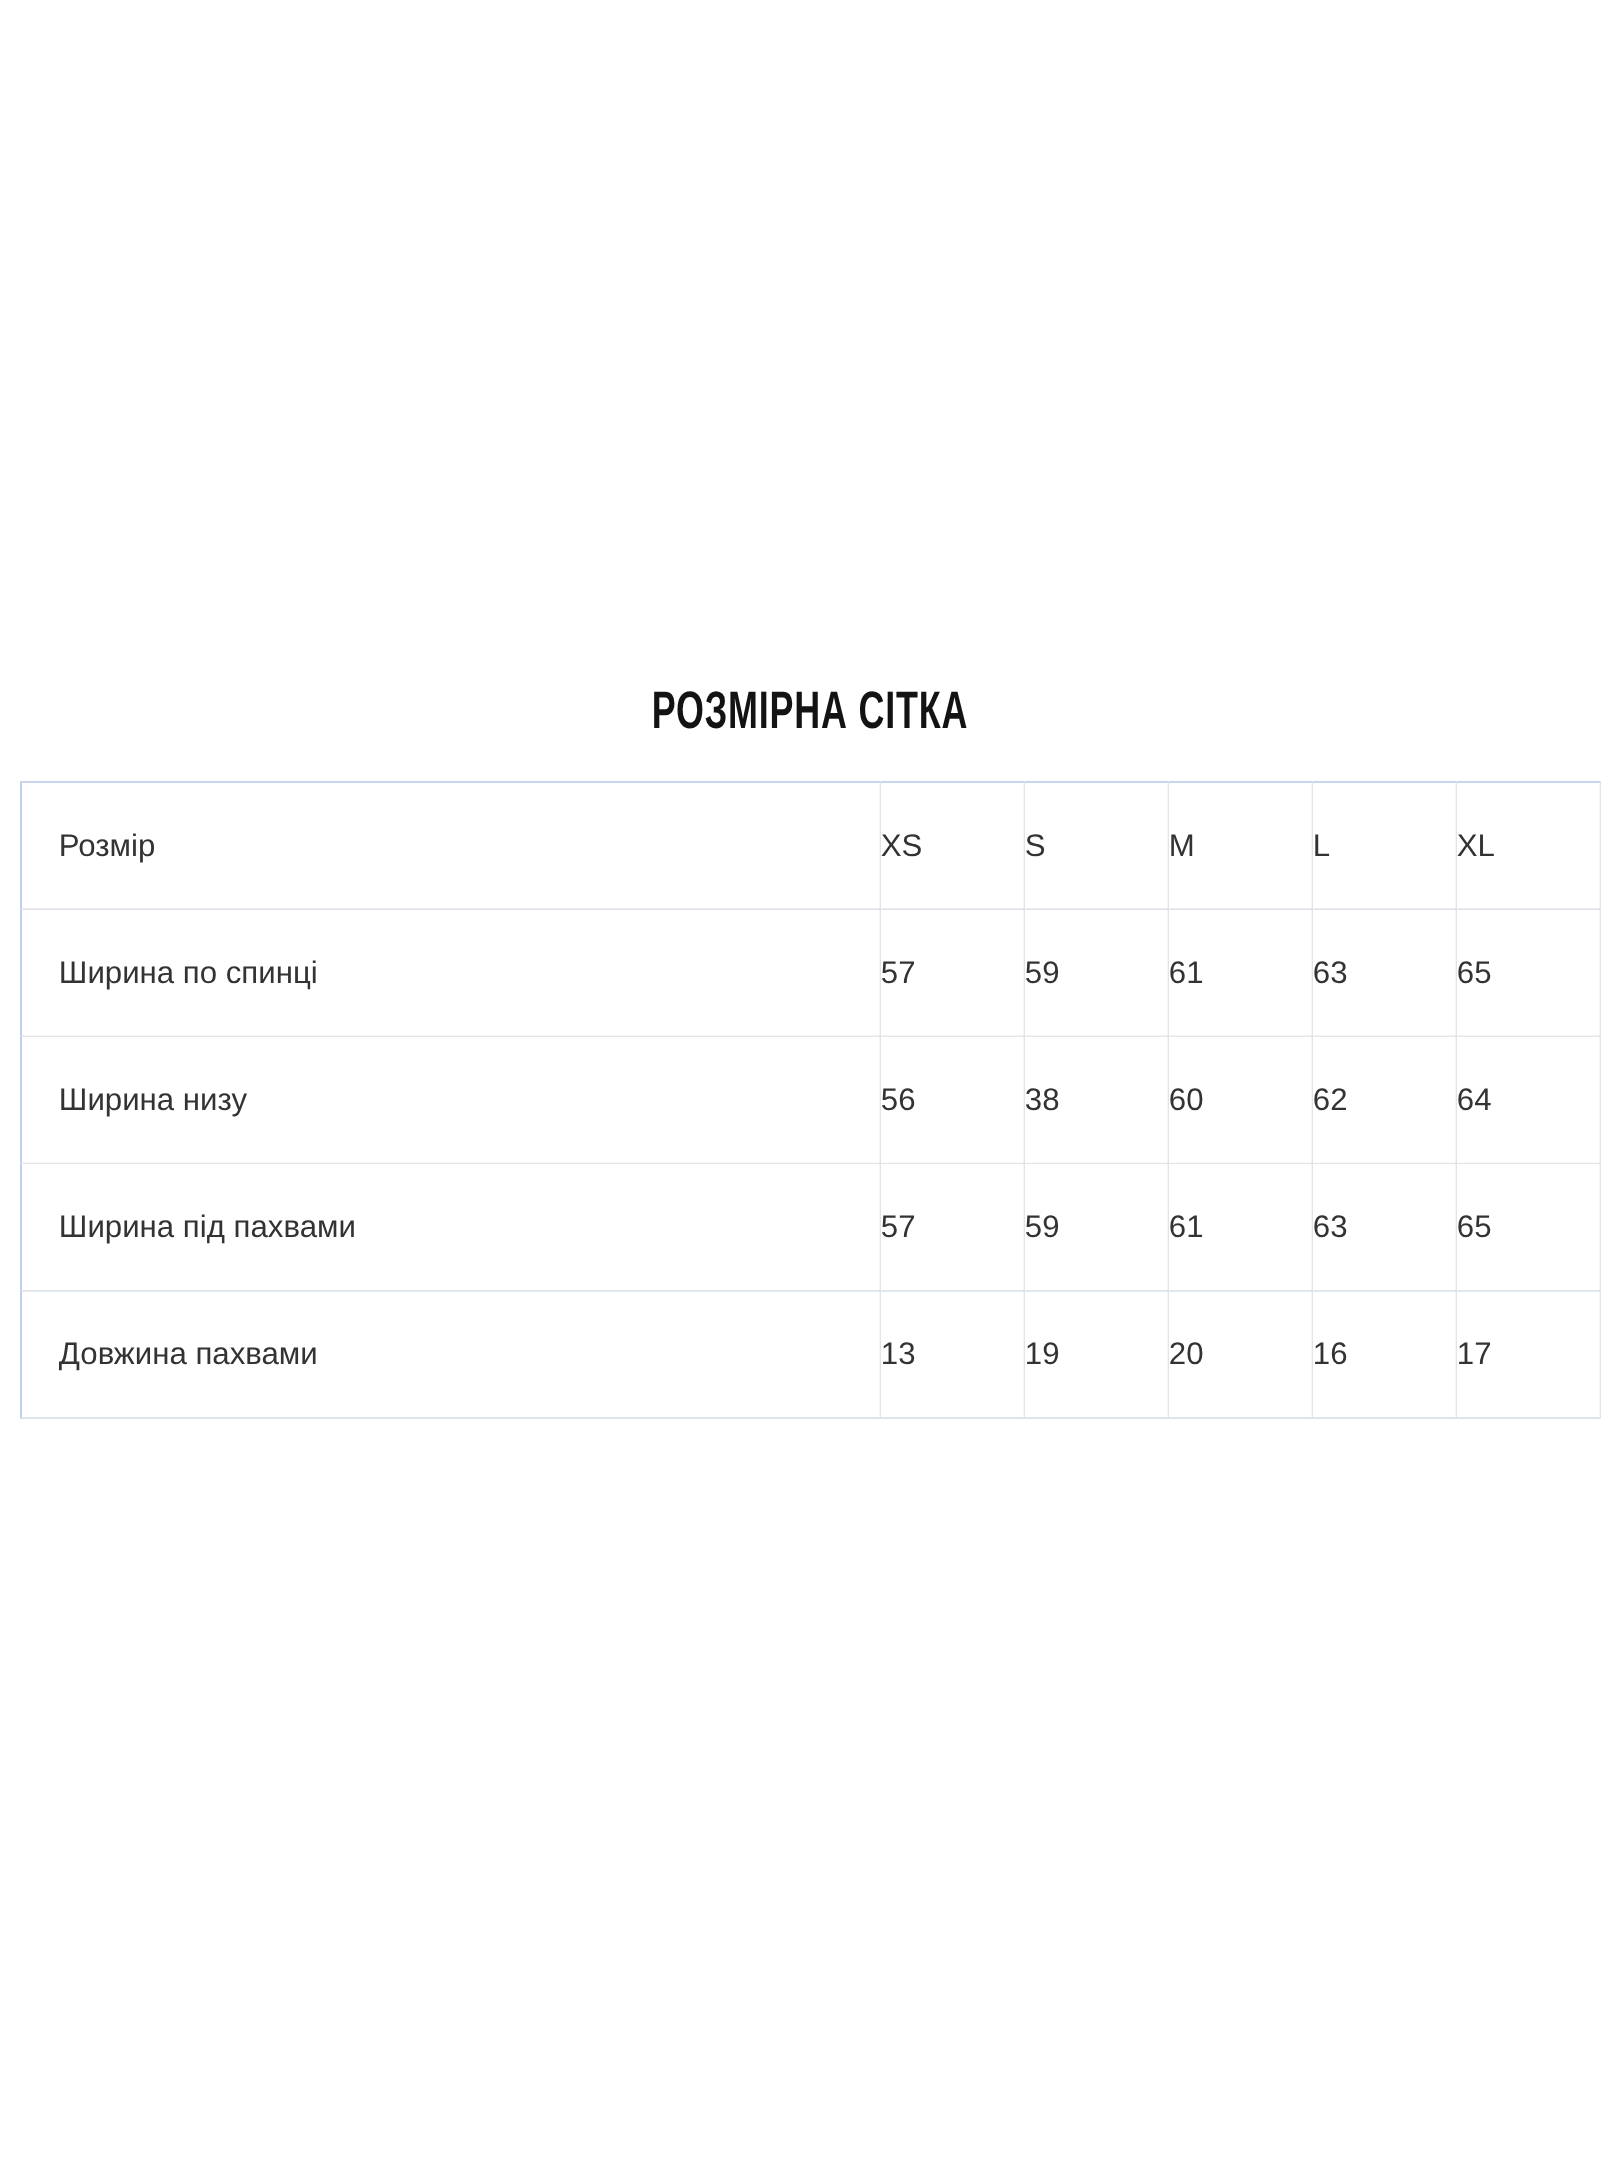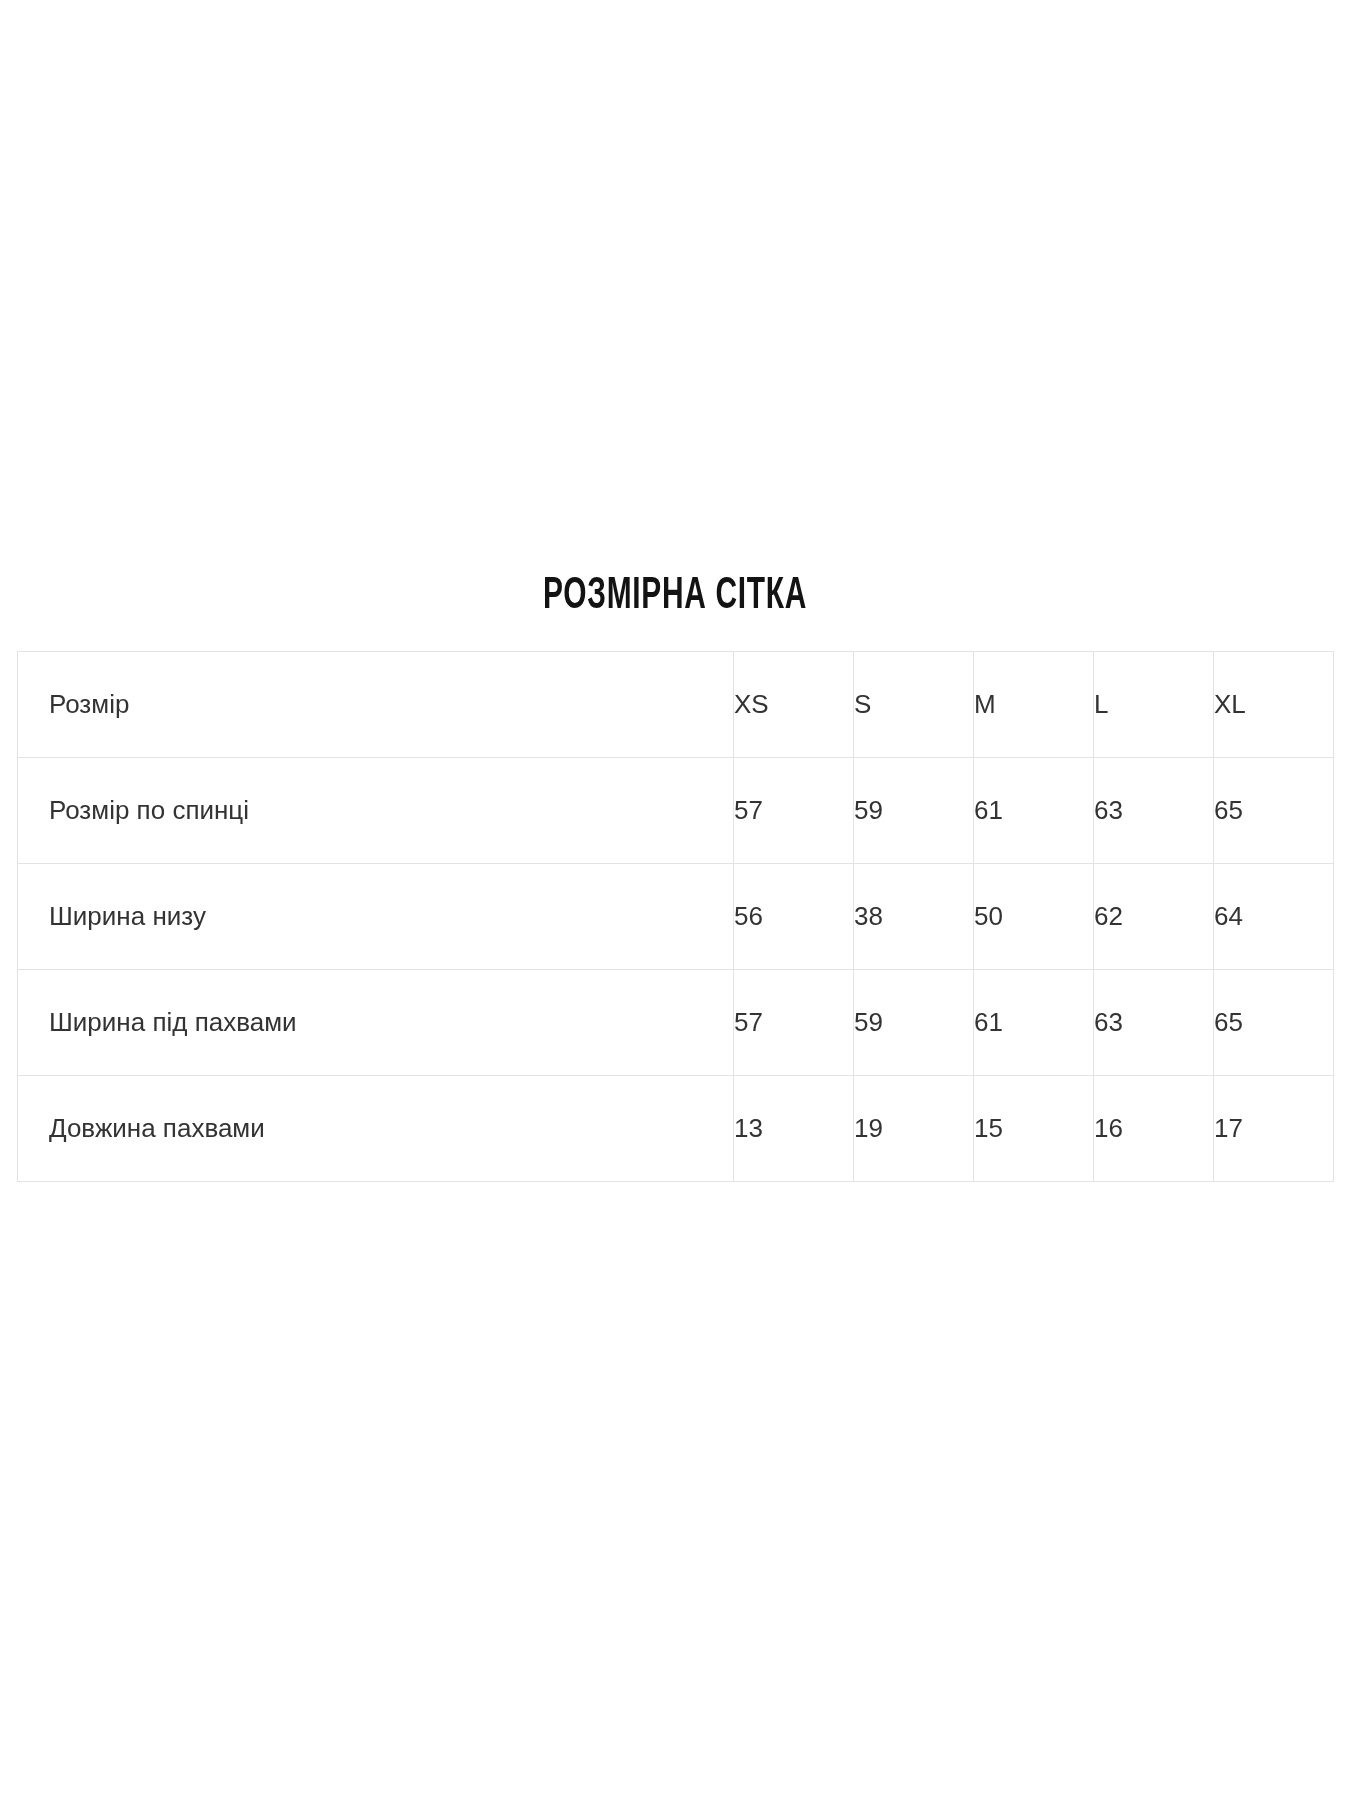--- a/index.html
+++ b/index.html
@@ -83,45 +83,45 @@
       <th class="label-cell">Розмір</th>
       <th>XS</th>
       <th>S</th>
       <th>M</th>
       <th>L</th>
       <th>XL</th>
     </tr>
   </thead>
   <tbody>
     <tr>
-      <td class="label-cell">Розмір по спинці</td>
+      <td class="label-cell">Ширина по спинці</td>
       <td>57</td>
       <td>59</td>
       <td>61</td>
       <td>63</td>
       <td>65</td>
     </tr>
     <tr>
       <td class="label-cell">Ширина низу</td>
       <td>56</td>
       <td>38</td>
-      <td>50</td>
+      <td>60</td>
       <td>62</td>
       <td>64</td>
     </tr>
     <tr>
       <td class="label-cell">Ширина під пахвами</td>
       <td>57</td>
       <td>59</td>
       <td>61</td>
       <td>63</td>
       <td>65</td>
     </tr>
     <tr>
       <td class="label-cell">Довжина пахвами</td>
       <td>13</td>
       <td>19</td>
-      <td>15</td>
+      <td>20</td>
       <td>16</td>
       <td>17</td>
     </tr>
   </tbody>
 </table>
 
 </body></html>

